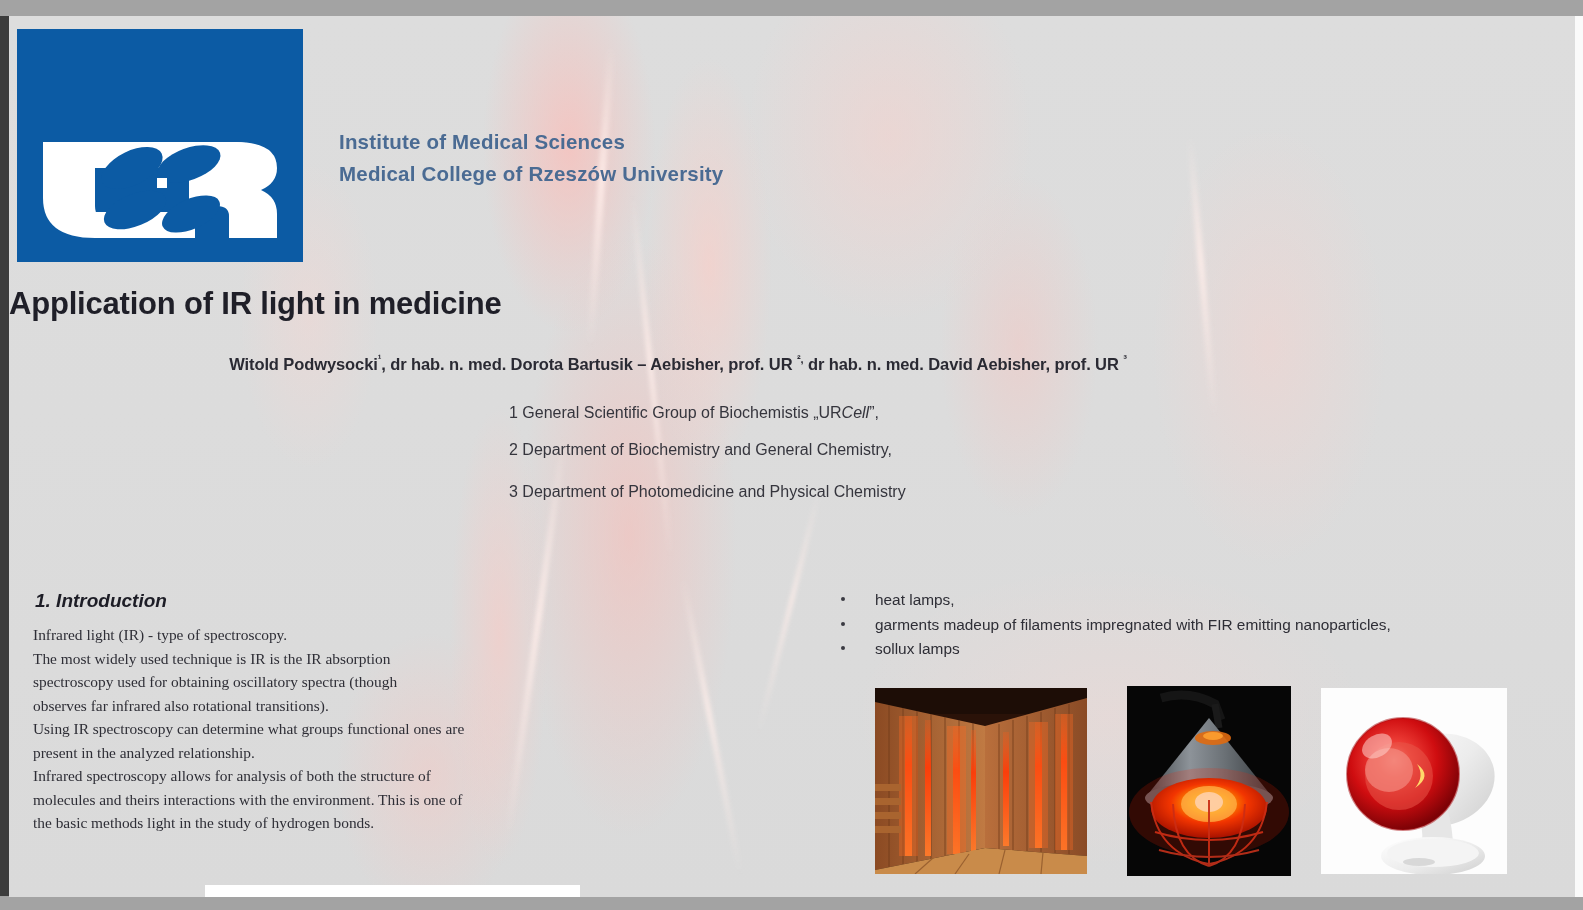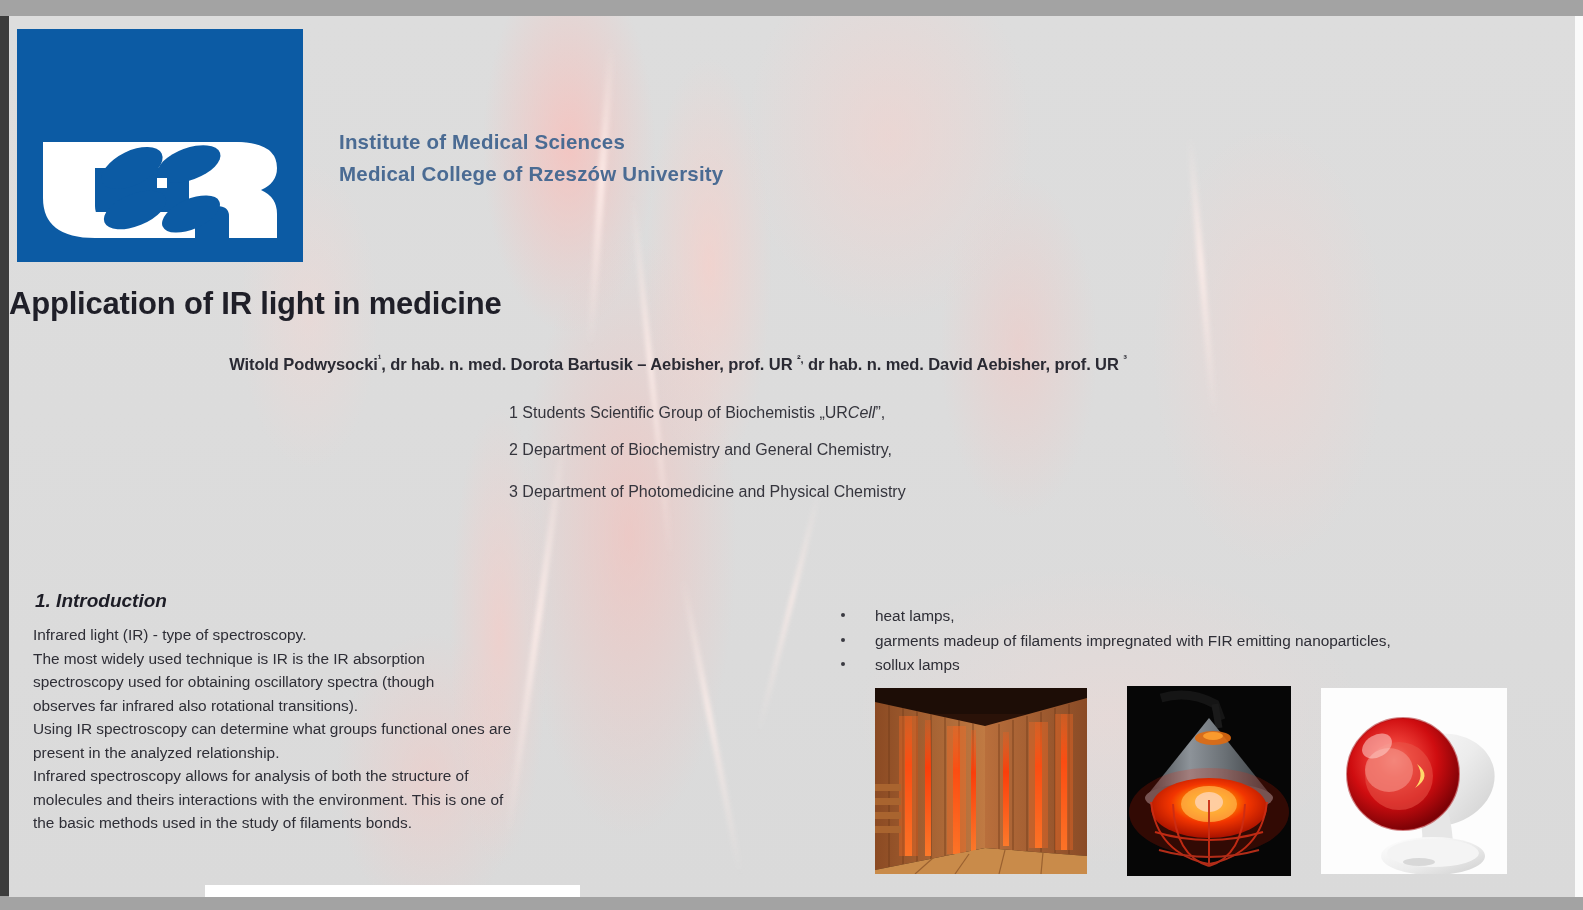--- a/index.html
+++ b/index.html
@@ -157,33 +157,34 @@
     font-style: italic;
   }
 
   #intro-body {
     position: absolute;
     left: 24px; top: 607px;
     width: 640px;
     color: #2e2e36;
     font-size: 15.4px;
     line-height: 23.5px;
+    font-family: Liberation Serif, serif;
   }
   .just { text-align: justify; text-align-last: left; }
 
   
   #bullets {
     position: absolute;
     left: 828px; top: 572px;
     width: 700px;
     color: #2e2e36;
     font-size: 15.4px;
     line-height: 23.5px;
   }
-  #bullets ul { list-style: none; margin-top: 16px; }
+  #bullets ul { list-style: none; }
   #bullets li {
     position: relative;
     padding-left: 38px;
     margin-bottom: 1px;
   }
   #bullets li .dot {
     position: absolute;
     left: 4px; top: 9px;
     width: 4px; height: 4px;
     border-radius: 50%;
@@ -256,21 +257,21 @@
 
       <h1 id="poster-title">Application of IR light in medicine</h1>
 
       <div id="authors">
         <span>Witold Podwysocki</span><sup>¹</sup><span>, dr hab. n. med. Dorota Bartusik – Aebisher, prof. UR </span><sup>²,</sup><span> dr hab. n. med. David Aebisher, prof. UR </span><sup>³</sup>
       </div>
 
       <div id="affiliations">
         <div class="affil">
           <span>1</span>
-          <span>Students Scientific Group of Biochemistis „UR</span><i>Cell</i><span>”,</span>
+          <span>General Scientific Group of Biochemistis „UR</span><i>Cell</i><span>”,</span>
         </div>
         <div class="affil">
           <span>2</span>
           <span>Department of Biochemistry and General Chemistry,</span>
         </div>
         <div class="affil gap">
           <span>3</span>
           <span>Department of Photomedicine and Physical Chemistry</span>
         </div>
       </div>
@@ -279,21 +280,21 @@
 
       <div id="intro-body">
         <div>Infrared light (IR) - type of spectroscopy.</div>
         <div class="just">The most widely used technique is IR is the IR absorption</div>
         <div>spectroscopy used for obtaining oscillatory spectra (though</div>
         <div>observes far infrared also rotational transitions).</div>
         <div>Using IR spectroscopy can determine what groups functional ones are</div>
         <div>present in the analyzed relationship.</div>
         <div class="just">Infrared spectroscopy allows for analysis of both the structure of</div>
         <div class="just">molecules and theirs interactions with the environment. This is one of</div>
-        <div>the basic methods used in the study of filaments bonds.</div>
+        <div>the basic methods light in the study of hydrogen bonds.</div>
       </div>
 
       <div id="bullets">
         <ul>
           <li>
             <span class="dot"></span>
             <span>heat lamps,</span>
           </li>
           <li>
             <span class="dot"></span>

